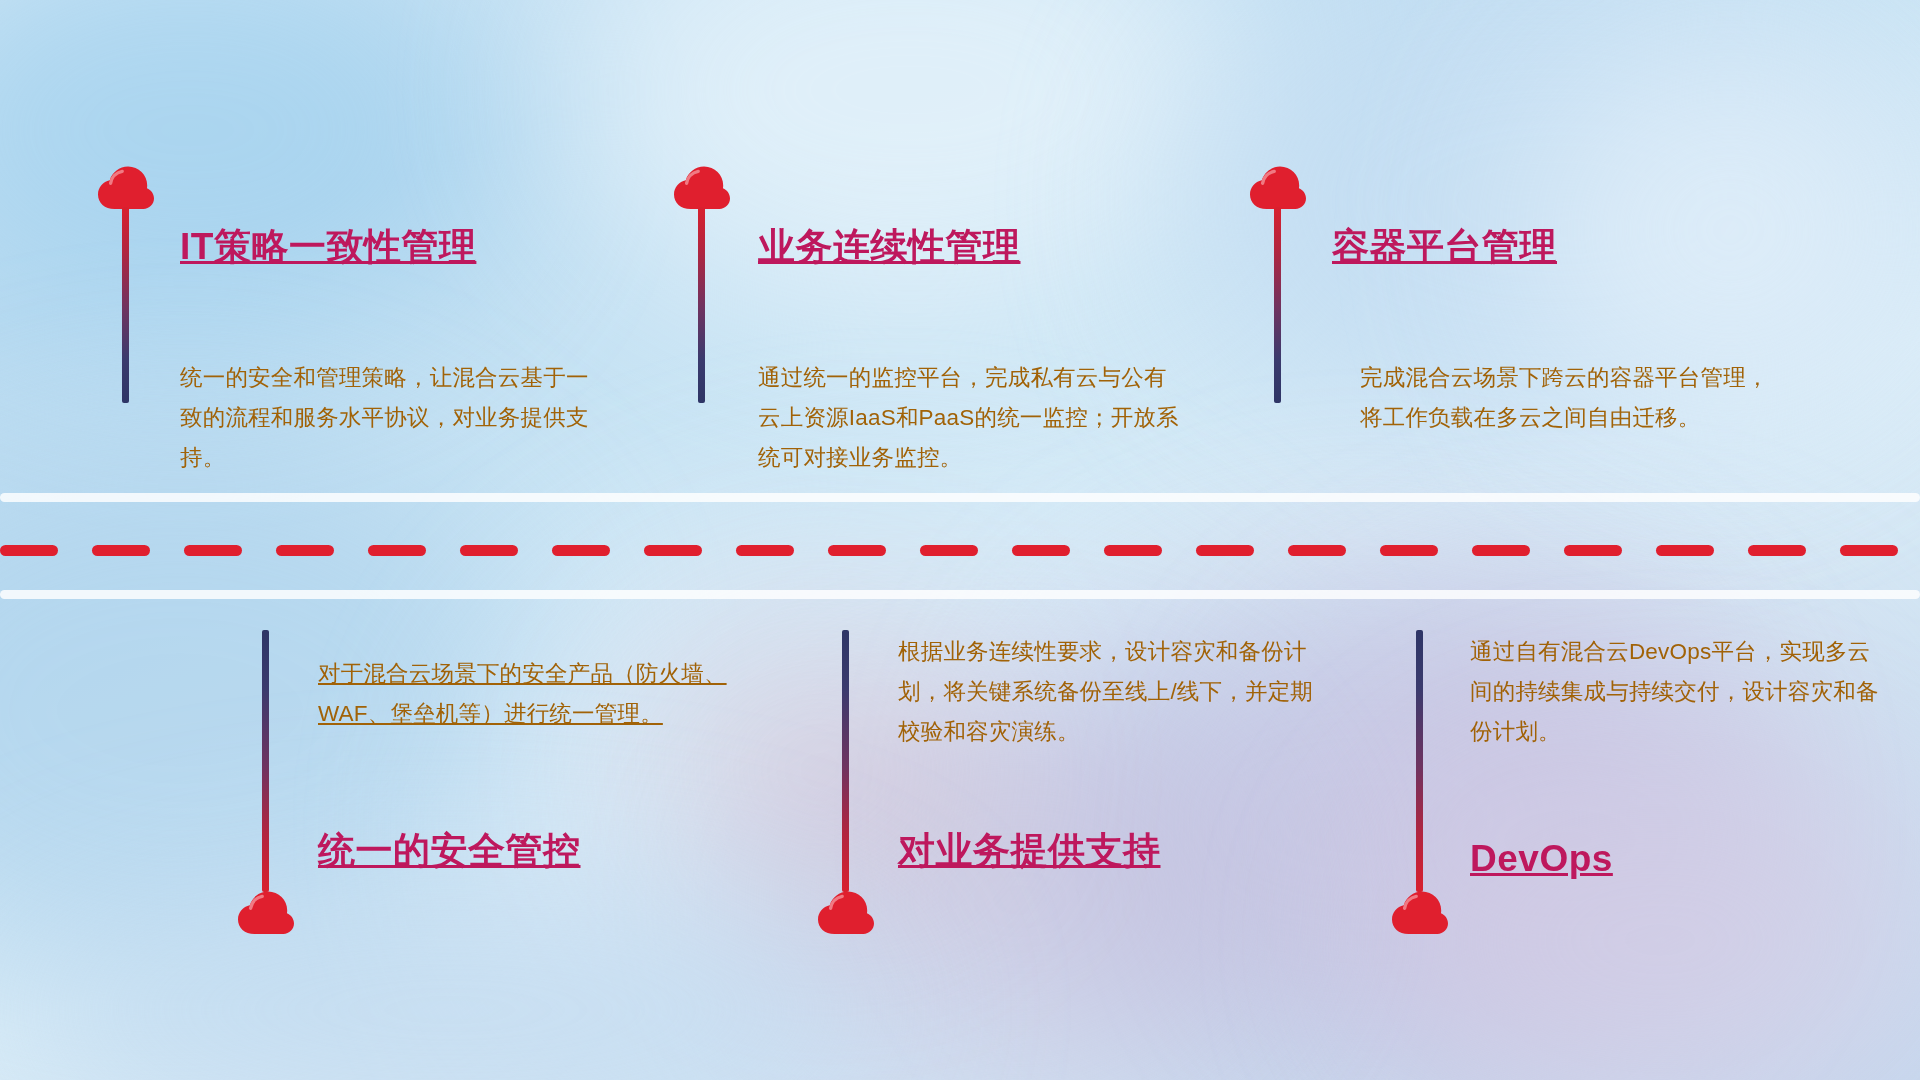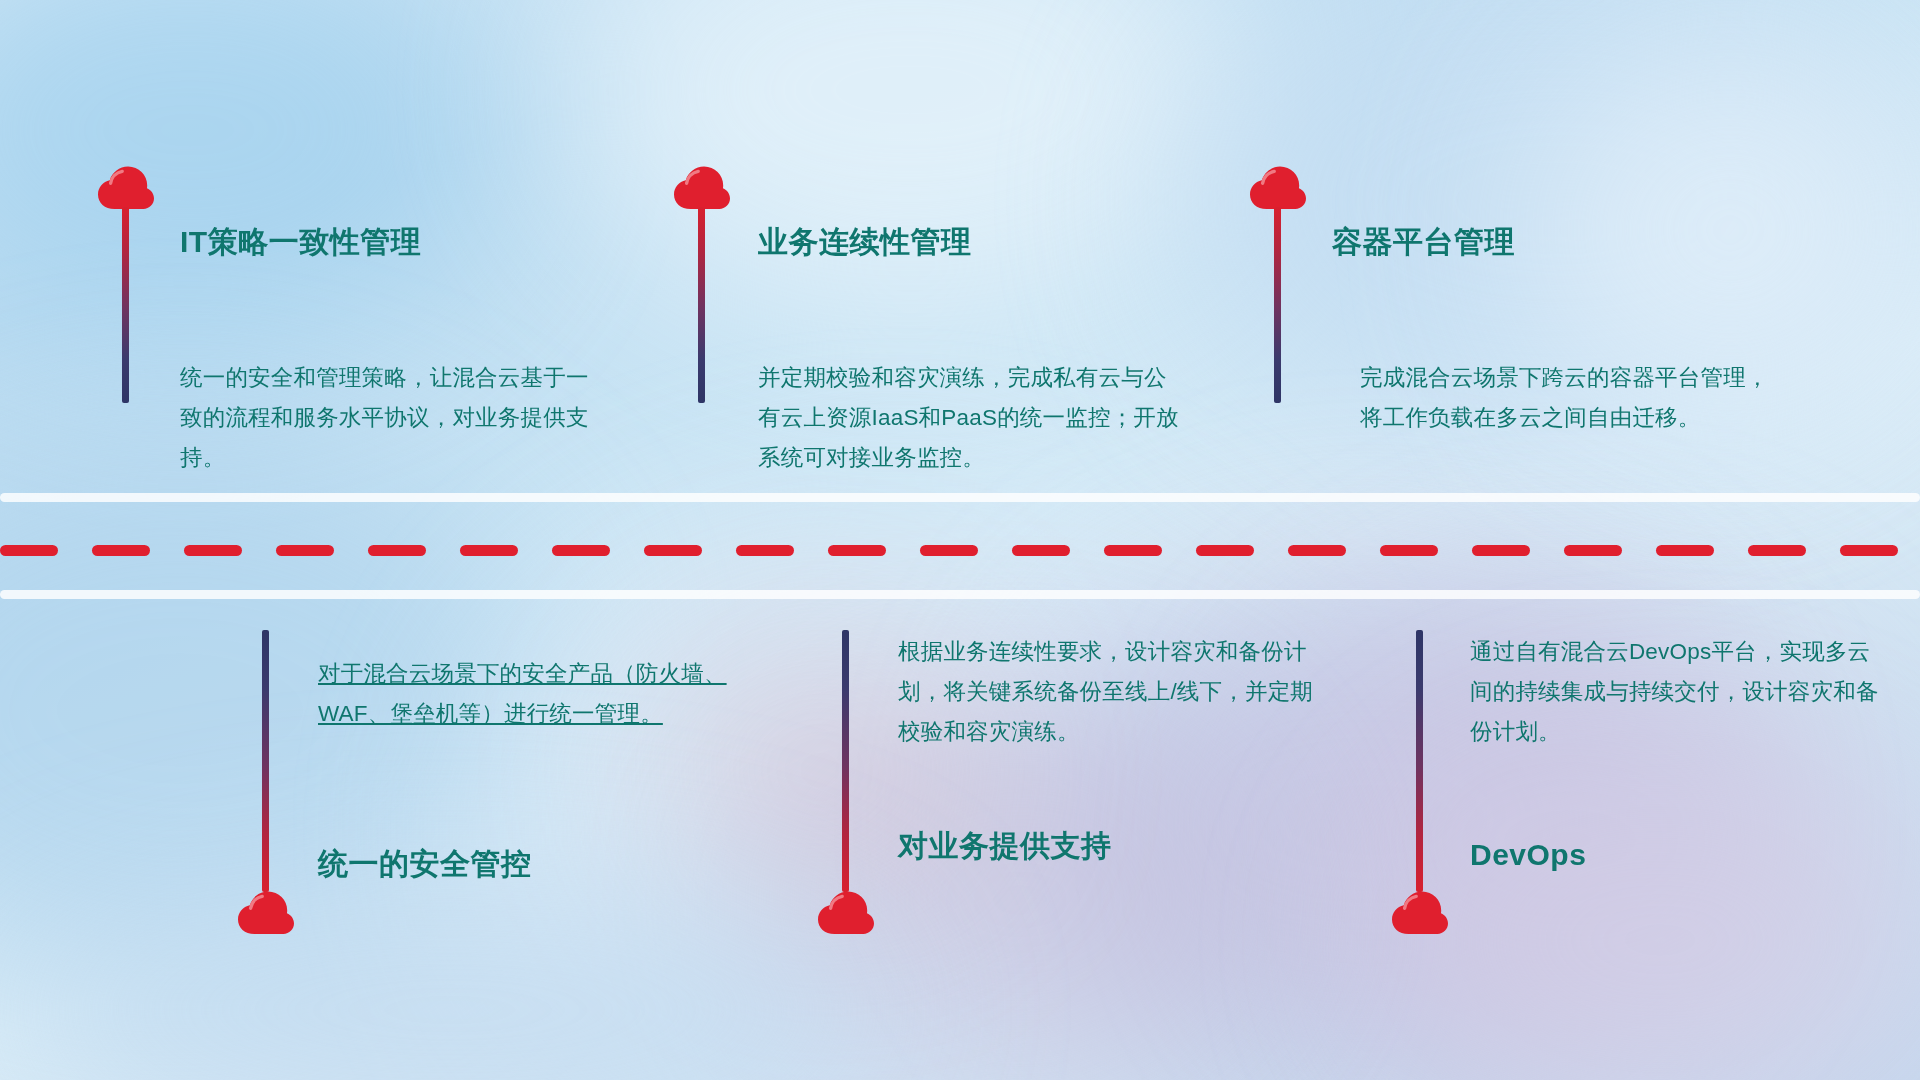--- a/index.html
+++ b/index.html
@@ -45,27 +45,27 @@
   .col{position:absolute;}
 
   .marker{position:absolute;}
   .cloud{position:absolute;width:60px;height:48px;}
   .stem{position:absolute;width:7px;border-radius:2px;}
   .stem-top{background:linear-gradient(to bottom,#d9202e 0%,#b2253f 22%,#6e3360 52%,#3a3a6d 78%,#2e3566 100%);}
   .stem-bottom{background:linear-gradient(to bottom,#2e3566 0%,#3a3a6d 22%,#6e3360 52%,#b2253f 78%,#d9202e 100%);}
 
   .heading{
     position:absolute;
-    font-size:30px;font-weight:700;color:#0f766e;
-    letter-spacing:.5px;white-space:nowrap;
+    font-size:37px;font-weight:700;color:#be185d;
+    letter-spacing:.5px;white-space:nowrap;text-decoration:underline;
   }
   .body{
     position:absolute;
     font-size:22.5px;line-height:40px;
-    color:#0f766e;letter-spacing:.2px;
+    color:#a16207;letter-spacing:.2px;
     font-weight:400;
   }
 </style>
 </head>
 <body>
 
 <div id="stage">
 
   <div class="bg bg-base"></div>
   <div class="bg">
@@ -98,21 +98,21 @@
 
   <div class="col">
     <div class="marker" style="left:672px;top:163px;">
       <svg class="cloud" viewBox="0 0 60 48">
         <path d="M18.5 46 C8.6 46 2 39.6 2 31.4 C2 24.4 7 18.8 13.8 17.3 C16.1 9.4 23.4 3.6 32.1 3.6 C42.6 3.6 51.2 12 51.2 22.4 C51.2 23.4 51.1 24.4 50.9 25.3 C55.2 27 58 31 58 35.6 C58 41.3 53.3 46 47.4 46 Z" fill="#e01f2e"></path>
         <path d="M14.6 20.2 C15.6 14.2 20.3 9.6 26.2 8.4" stroke="#f07a83" stroke-width="3.4" stroke-linecap="round" fill="none"></path>
       </svg>
       <div class="stem stem-top" style="left:26px;top:44px;height:196px;"></div>
     </div>
     <div class="heading" style="left:758px;top:222px;">业务连续性管理</div>
-    <div class="body" style="left:758px;top:358px;width:430px;">并定期校验和容灾演练，完成私有云与公有云上资源IaaS和PaaS的统一监控；开放系统可对接业务监控。</div>
+    <div class="body" style="left:758px;top:358px;width:430px;">通过统一的监控平台，完成私有云与公有云上资源IaaS和PaaS的统一监控；开放系统可对接业务监控。</div>
   </div>
 
   <div class="col">
     <div class="marker" style="left:1248px;top:163px;">
       <svg class="cloud" viewBox="0 0 60 48">
         <path d="M18.5 46 C8.6 46 2 39.6 2 31.4 C2 24.4 7 18.8 13.8 17.3 C16.1 9.4 23.4 3.6 32.1 3.6 C42.6 3.6 51.2 12 51.2 22.4 C51.2 23.4 51.1 24.4 50.9 25.3 C55.2 27 58 31 58 35.6 C58 41.3 53.3 46 47.4 46 Z" fill="#e01f2e"></path>
         <path d="M14.6 20.2 C15.6 14.2 20.3 9.6 26.2 8.4" stroke="#f07a83" stroke-width="3.4" stroke-linecap="round" fill="none"></path>
       </svg>
       <div class="stem stem-top" style="left:26px;top:44px;height:196px;"></div>
     </div>
@@ -148,21 +148,21 @@
 
   <div class="col">
     <div class="marker" style="left:236px;top:630px;">
       <div class="stem stem-bottom" style="left:26px;top:0px;height:262px;"></div>
       <svg class="cloud" style="top:258px;" viewBox="0 0 60 48">
         <path d="M18.5 46 C8.6 46 2 39.6 2 31.4 C2 24.4 7 18.8 13.8 17.3 C16.1 9.4 23.4 3.6 32.1 3.6 C42.6 3.6 51.2 12 51.2 22.4 C51.2 23.4 51.1 24.4 50.9 25.3 C55.2 27 58 31 58 35.6 C58 41.3 53.3 46 47.4 46 Z" fill="#e01f2e"></path>
         <path d="M14.6 20.2 C15.6 14.2 20.3 9.6 26.2 8.4" stroke="#f07a83" stroke-width="3.4" stroke-linecap="round" fill="none"></path>
       </svg>
     </div>
     <div class="body" style="left:318px;top:654px;width:420px;text-decoration:underline;">对于混合云场景下的安全产品（防火墙、WAF、堡垒机等）进行统一管理。</div>
-    <div class="heading" style="left:318px;top:826px;margin-top:18px;">统一的安全管控</div>
+    <div class="heading" style="left:318px;top:826px;">统一的安全管控</div>
   </div>
 
   <div class="col">
     <div class="marker" style="left:816px;top:630px;">
       <div class="stem stem-bottom" style="left:26px;top:0px;height:262px;"></div>
       <svg class="cloud" style="top:258px;" viewBox="0 0 60 48">
         <path d="M18.5 46 C8.6 46 2 39.6 2 31.4 C2 24.4 7 18.8 13.8 17.3 C16.1 9.4 23.4 3.6 32.1 3.6 C42.6 3.6 51.2 12 51.2 22.4 C51.2 23.4 51.1 24.4 50.9 25.3 C55.2 27 58 31 58 35.6 C58 41.3 53.3 46 47.4 46 Z" fill="#e01f2e"></path>
         <path d="M14.6 20.2 C15.6 14.2 20.3 9.6 26.2 8.4" stroke="#f07a83" stroke-width="3.4" stroke-linecap="round" fill="none"></path>
       </svg>
     </div>

